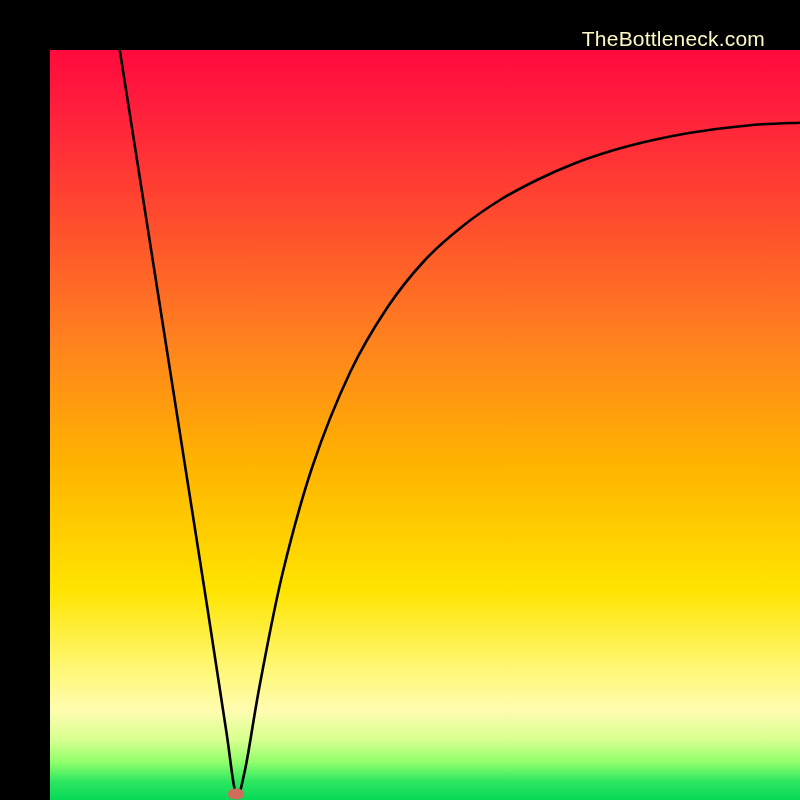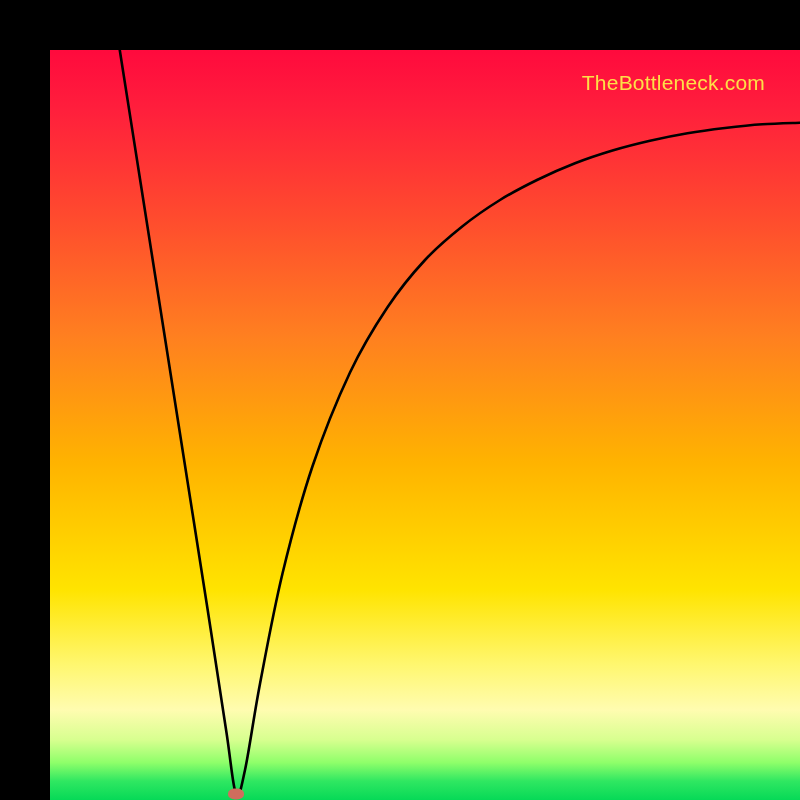--- a/index.html
+++ b/index.html
@@ -50,25 +50,24 @@
   .curve {
     position: absolute;
     inset: 0;
     width: 750px;
     height: 750px;
   }
   .watermark {
     position: absolute;
     top: 2px;
     right: 10px;
-    color: #fde047;
+    color: #fef9c3;
     font-size: 21px;
     letter-spacing: 0.2px;
     font-weight: 500;
-    margin-top: 44px;
   }
   .marker {
     position: absolute;
     width: 16px;
     height: 11px;
     border-radius: 7px / 5px;
     background: #cf6d5d;
     transform: translate(-50%, -50%);
   }
 </style>

